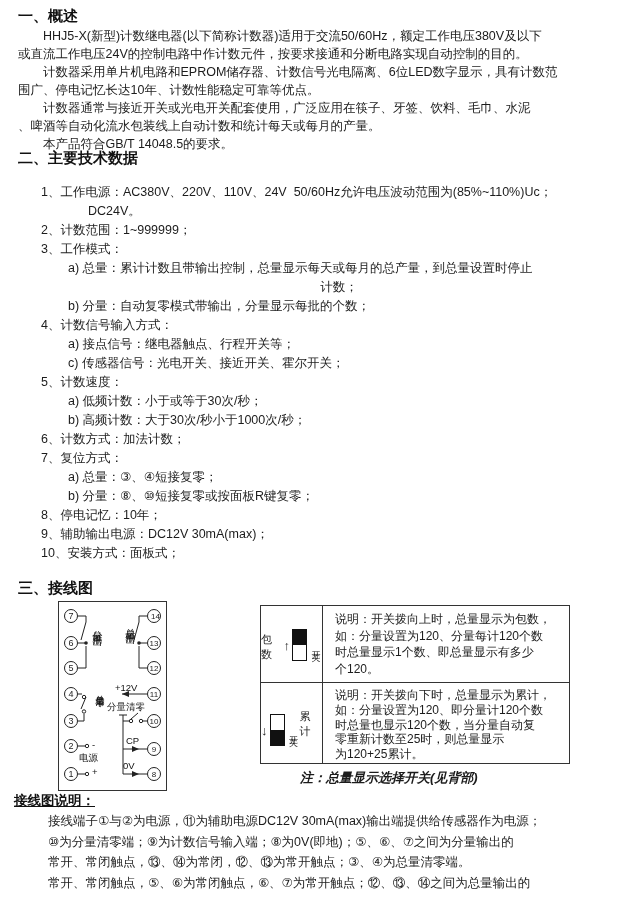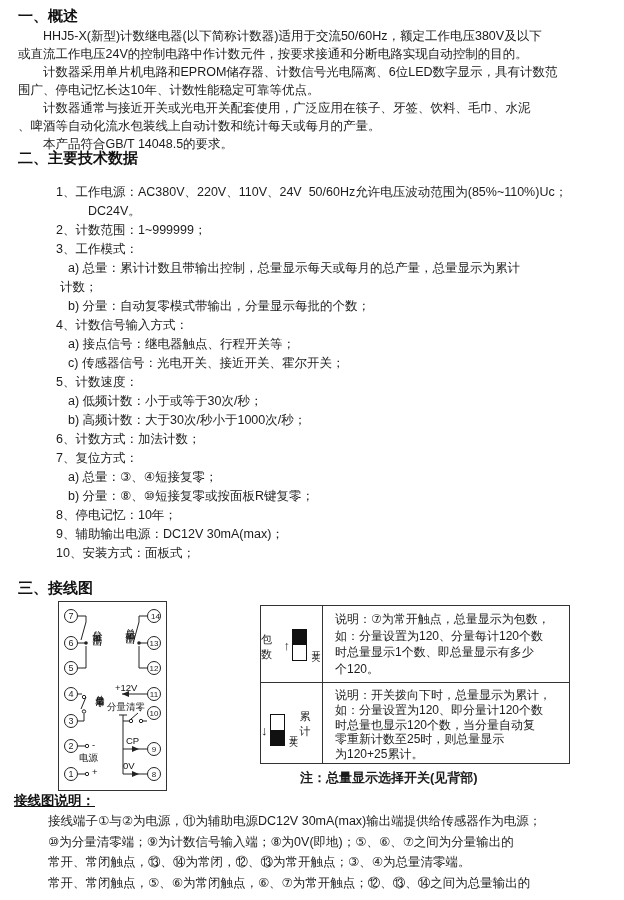--- a/index.html
+++ b/index.html
@@ -8,24 +8,24 @@
     font-family:"Liberation Sans","DejaVu Sans",sans-serif;color:#1c1c1c;
     overflow:hidden;margin:0 auto;
   }
   .abs{position:absolute;}
   .h{font-weight:bold;font-size:15px;color:#111;white-space:nowrap;}
   .lines{width:600px;}
   .ln18{height:18px;line-height:18px;font-size:12.5px;white-space:nowrap;}
   .ln19{height:19px;line-height:19px;font-size:12.5px;white-space:nowrap;}
   .ln20{height:20.5px;line-height:20.5px;font-size:12.5px;white-space:nowrap;}
   .ind{margin-left:25px;}
-  .i1{margin-left:38px;}
+  .i1{margin-left:23px;}
   .i2{margin-left:50px;}
   .c1{margin-left:70px;}
-  .c2{margin-left:42px;}
+  .c2{margin-left:42px;text-align:center;}
 
   
   .diagram{position:absolute;left:58px;top:601px;width:107px;height:188px;border:1px solid #333;background:#fff;}
   .term{position:absolute;width:14px;height:14px;border:1px solid #222;border-radius:50%;
         background:#fff;font-size:9px;line-height:13px;text-align:center;box-sizing:border-box;}
   .tr7,.tr6,.tr5,.tr4,.tr3,.tr2,.tr1{font-size:8px;}
   .dlabel{position:absolute;font-size:9.5px;color:#111;white-space:nowrap;}
   .vt{position:absolute;writing-mode:vertical-rl;text-orientation:upright;font-size:10px;letter-spacing:2px;color:#111;}
   .vtsm{position:absolute;writing-mode:vertical-rl;text-orientation:upright;font-size:9px;letter-spacing:1px;color:#111;}
   .dsvg{position:absolute;left:0;top:0;pointer-events:none;}
@@ -39,21 +39,21 @@
   .tright{flex:1;padding:5px 4px 0 12px;}
   .tline{font-size:12px;line-height:16.5px;white-space:nowrap;}
   .r2 .tline{line-height:14.8px;}
   .mode{font-size:11px;margin-top:5px;letter-spacing:1px;}
   .swwrap{display:flex;align-items:center;margin-top:2px;}
   .arrow{font-size:13px;margin-right:2px;}
   .sw{width:13px;height:30px;border:1.5px solid #111;display:flex;flex-direction:column;box-sizing:content-box;}
   .sw span{flex:1;}
   .blk{background:#111;}
   .swlabel{writing-mode:vertical-rl;text-orientation:upright;font-size:9px;margin-left:2px;letter-spacing:1px;}
-  .tnote{position:absolute;left:300px;top:769px;font-size:13px;font-weight:bold;white-space:nowrap;}
+  .tnote{position:absolute;left:300px;top:769px;font-size:13px;font-weight:bold;white-space:nowrap;font-style:italic;}
 
   .notesblock{position:absolute;left:48px;top:811px;}
 </style>
 </head>
 <body>
 
 <div class="page">
 
   <div class="abs h" style="left:18px;top:7px;">一、概述</div>
   <div class="abs lines" style="left:18px;top:27px;">
@@ -65,21 +65,21 @@
     <div class="ln18">、啤酒等自动化流水包装线上自动计数和统计每天或每月的产量。</div>
     <div class="ln18 ind">本产品符合GB/T 14048.5的要求。</div>
   </div>
 
   <div class="abs h" style="left:18px;top:149px;">二、主要技术数据</div>
   <div class="abs lines" style="left:18px;top:183px;">
     <div class="ln19 i1">1、工作电源：AC380V、220V、110V、24V&nbsp; 50/60Hz允许电压波动范围为(85%~110%)Uc；</div>
     <div class="ln19 c1">DC24V。</div>
     <div class="ln19 i1">2、计数范围：1~999999；</div>
     <div class="ln19 i1">3、工作模式：</div>
-    <div class="ln19 i2">a) 总量：累计计数且带输出控制，总量显示每天或每月的总产量，总量显示为累计</div>
+    <div class="ln19 i2">a) 总量：累计计数且带输出控制，总量显示每天或每月的总产量，到总量设置时停止</div>
     <div class="ln19 c2">计数；</div>
     <div class="ln19 i2">b) 分量：自动复零模式带输出，分量显示每批的个数；</div>
     <div class="ln19 i1">4、计数信号输入方式：</div>
     <div class="ln19 i2">a) 接点信号：继电器触点、行程开关等；</div>
     <div class="ln19 i2">c) 传感器信号：光电开关、接近开关、霍尔开关；</div>
     <div class="ln19 i1">5、计数速度：</div>
     <div class="ln19 i2">a) 低频计数：小于或等于30次/秒；</div>
     <div class="ln19 i2">b) 高频计数：大于30次/秒小于1000次/秒；</div>
     <div class="ln19 i1">6、计数方式：加法计数；</div>
     <div class="ln19 i1">7、复位方式：</div>
@@ -130,21 +130,21 @@
     <span class="term" style="left:5px;top:59px;">5</span>
     <span class="term" style="left:5px;top:85px;">4</span>
     <span class="term" style="left:5px;top:112px;">3</span>
     <span class="term" style="left:5px;top:137px;">2</span>
     <span class="term" style="left:5px;top:165px;">1</span>
 
     <span class="term tr7" style="left:88px;top:7px;text-align:right;">14</span>
     <span class="term tr7" style="left:88px;top:34px;">13</span>
     <span class="term tr7" style="left:88px;top:59px;">12</span>
     <span class="term tr7" style="left:88px;top:85px;">11</span>
-    <span class="term tr7" style="left:88px;top:104px;text-align:center;">10</span>
+    <span class="term tr7" style="left:88px;top:112px;text-align:center;">10</span>
     <span class="term tr7" style="left:88px;top:140px;">9</span>
     <span class="term tr7" style="left:88px;top:165px;">8</span>
 
     <span class="vt" style="left:31px;top:20px;">分量输出</span>
     <span class="vt" style="left:64px;top:18px;">总量输出</span>
     <span class="vtsm" style="left:34px;top:86px;">总量清零</span>
     <span class="dlabel" style="left:20px;top:150px;">电源</span>
     <span class="dlabel" style="left:33px;top:137px;">-</span>
     <span class="dlabel" style="left:33px;top:164px;">+</span>
     <span class="dlabel" style="left:56px;top:80px;">+12V</span>
@@ -160,21 +160,21 @@
         <div class="swwrap">
           <span class="arrow">↑</span>
           <span class="sw">
               <span class="blk"></span>
               <span></span>
             </span>
           <span class="swlabel">开关</span>
         </div>
       </div>
       <div class="tright">
-        <div class="tline">说明：⑦为常开触点，总量显示为包数，</div>
+        <div class="tline">说明：开关拨向上时，总量显示为包数，</div>
         <div class="tline">如：分量设置为120、分量每计120个数</div>
         <div class="tline">时总量显示1个数、即总量显示有多少</div>
         <div class="tline">个120。</div>
       </div>
     </div>
     <div class="trow r2">
       <div class="tleft">
         <div class="swwrap" style="margin-top:14px;">
           <span class="arrow">↓</span>
           <span class="sw">

